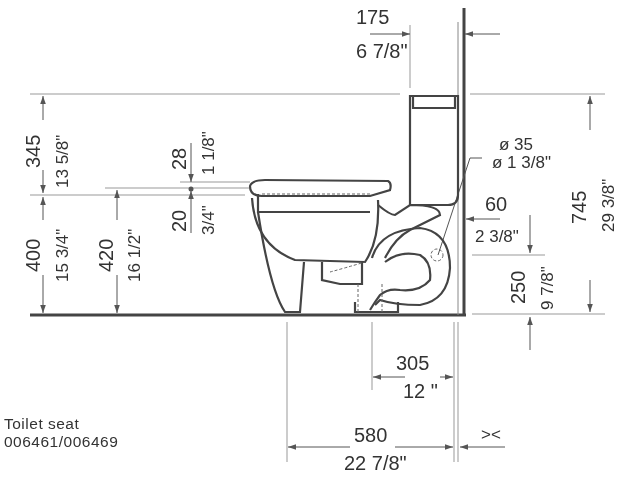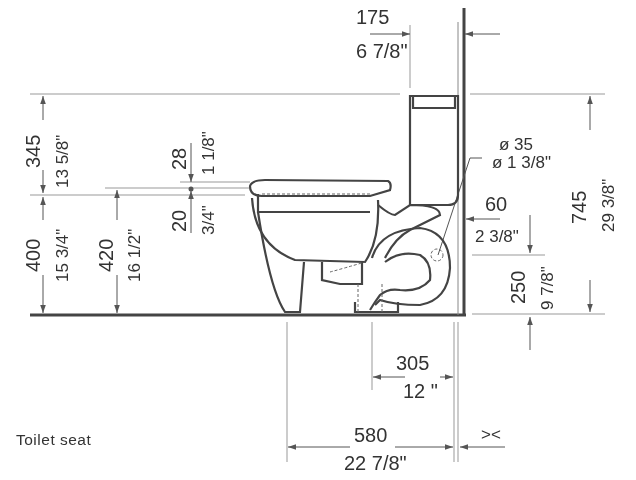--- a/index.html
+++ b/index.html
@@ -1,21 +1,21 @@
 <!DOCTYPE html>
 <html><head>
 <meta charset="utf-8">
 <style>
   html, body { margin:0; padding:0; background:#ffffff; }
   body { width:636px; height:480px; position:relative; overflow:hidden; font-family:"Liberation Sans", sans-serif; }
   svg { position:absolute; left:0; top:0; }
   .dim { font-family:"Liberation Sans", sans-serif; fill:#333; }
   .big { font-size:20px; }
   .sm { font-size:17px; }
-  .note { position:absolute; left:16px; top:415px; font-size:15.5px; line-height:18px; color:#333; letter-spacing:0.5px;margin-top:16px; }
+  .note { position:absolute; left:4px; top:415px; font-size:15.5px; line-height:18px; color:#333; letter-spacing:0.5px; }
   .note div { white-space:nowrap; }
 </style>
 </head>
 <body>
 
 <svg width="636" height="480" viewBox="0 0 636 480">
   <defs>
     <marker id="ar" viewBox="0 0 10 10" refX="10" refY="5" markerWidth="8" markerHeight="8" orient="auto-start-reverse">
       <path d="M0,1.5 L10,5 L0,8.5 z" fill="#555"></path>
     </marker>
@@ -141,13 +141,14 @@
 
     <text class="big" x="354" y="442">580</text>
     <text class="big" x="344" y="470">22 7/8"</text>
 
     <text class="sm" x="481" y="440">&gt;&lt;</text>
   </g>
 </svg>
 
 <div class="note">
   <div>Toilet seat</div>
+  <div>006461/006469</div>
 </div>
 
 </body></html>

